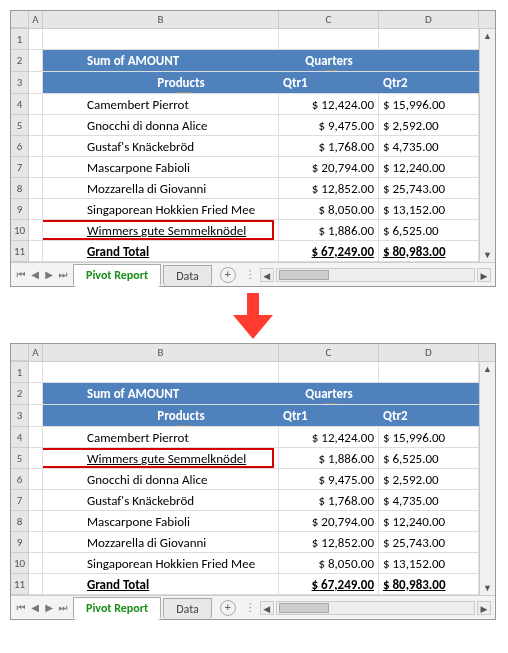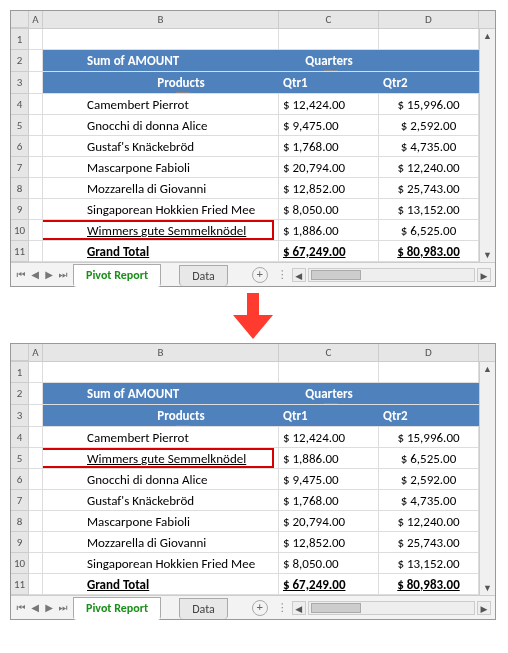--- a/index.html
+++ b/index.html
@@ -73,22 +73,22 @@
   .cell {
     border-right: 1px solid #ddd;
     padding: 0 4px;
     line-height: 21px;
     overflow: hidden;
     white-space: nowrap;
     font-size: 13px;
   }
   .cell.colA { width: 14px; padding:0; }
   .cell.colB { width: 236px; padding-left: 44px; }
-  .cell.colC { width: 100px; text-align: left; }
-  .cell.colD { width: 100px; text-align: center; }
+  .cell.colC { width: 100px; text-align: right; }
+  .cell.colD { width: 100px; text-align: left; }
   .hdr-row .cell {
     background: #4f81bd;
     color: #fff;
     font-weight: bold;
     border-right: none;
     font-size: 13px;
   }
   .hdr-row .cell.colA { background: #fff; border-right: 1px solid #ddd;}
   .bold { font-weight: bold; text-decoration: underline; }
   .dropdown-btn {
@@ -157,21 +157,21 @@
     font-size: 10px;
     text-align: center;
     line-height: 14px;
   }
   .tab {
     padding: 3px 12px;
     border: 1px solid #aaa;
     border-bottom: none;
     background: #e8e8e8;
     border-radius: 0 0 4px 4px;
-    margin-right: 18px;
+    margin-right: 2px;
     color: #444;
     position: relative;
     top: 1px;
     font-size: 12px;
   }
   .tab.active {
     background: #fff;
     color: #1a8f1a;
     font-weight: bold;
     border-bottom: 2px solid #fff;

